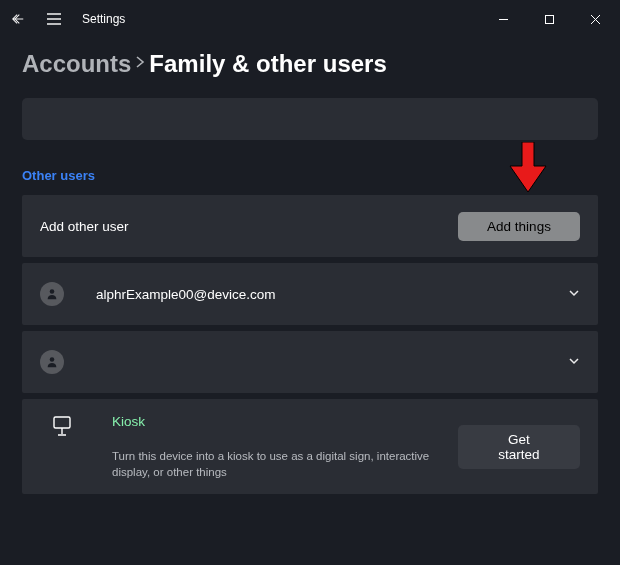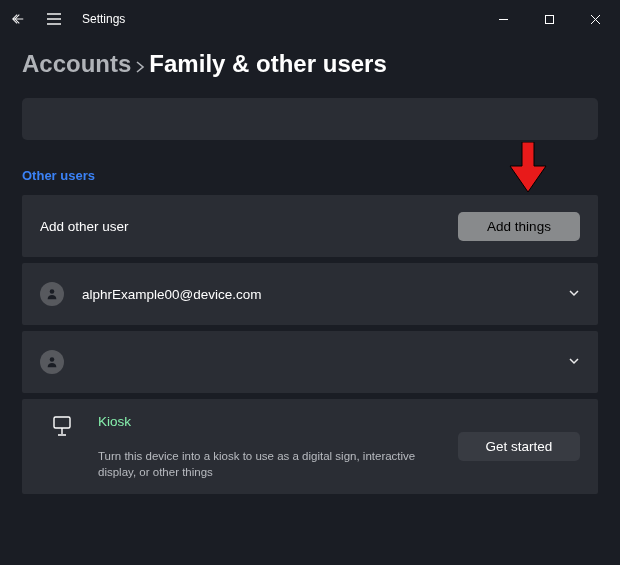--- a/index.html
+++ b/index.html
@@ -3,31 +3,31 @@
   <meta charset="utf-8">
   <style>
     * { box-sizing: border-box; margin: 0; padding: 0; font-family: "Segoe UI", Arial, sans-serif; }
     body { width: 620px; height: 565px; background: #1a1d24; color: #fff; overflow: hidden; position: relative; }
     .titlebar { display: flex; align-items: flex-end; height: 34px; padding: 0 2px; }
     .tb-left { display: flex; align-items: center; gap: 4px; }
     .tb-btn { width: 32px; height: 30px; display: flex; align-items: center; justify-content: center; color: #fff; opacity: 0.95; }
     .tb-label { font-size: 12px; margin-left: 8px; font-weight: 500; }
     .tb-right { margin-left: auto; display: flex; }
     .win-btn { width: 46px; height: 30px; display: flex; align-items: center; justify-content: center; color: #fff; }
-    .crumbs { padding: 16px 22px 8px; display: flex; align-items: flex-end; gap: 4px; }
+    .crumbs { padding: 16px 22px 8px; display: flex; align-items: center; gap: 4px; }
     .crumb-parent { font-size: 24px; font-weight: 600; color: #b0b3b8; }
     .crumb-sep { font-size: 16px; color: #b0b3b8; }
     .crumb-current { font-size: 24px; font-weight: 600; color: #fff; }
     .content { padding: 0 22px 22px; }
     .card-spacer { height: 42px; background: #2a2d34; border-radius: 5px; margin-top: 12px; }
     .section-head { font-size: 13px; font-weight: 600; margin-top: 28px; margin-bottom: 12px; color: #3b82f6; }
-    .row-card { background: #2a2d34; border-radius: 2px; padding: 16px 18px; display: flex; align-items: center; margin-bottom: 6px; min-height: 62px; }
+    .row-card { background: #2a2d34; border-radius: 2px; padding: 16px 18px; display: flex; align-items: center; margin-bottom: 6px; min-height: 62px; gap: 14px; }
     .row-label { font-size: 13.5px; color: #fff; }
     .btn-primary { margin-left: auto; background: #888a8c; color: #000; font-size: 13.5px; font-weight: 400; padding: 7px 20px; border-radius: 5px; border: none; cursor: pointer; min-width: 122px; }
-    .btn-secondary { margin-left: auto; background: #383b42; color: #fff; font-size: 13.5px; font-weight: 400; padding: 7px 20px; border-radius: 5px; border: none; cursor: pointer; min-width: 122px; }
+    .btn-secondary { margin-left: auto; background: #383b42; color: #fff; font-size: 13.5px; font-weight: 400; padding: 7px 28px; border-radius: 5px; border: none; cursor: pointer; min-width: 122px; }
     .user-icon { width: 24px; height: 24px; border-radius: 50%; background: #57595e; display: flex; align-items: center; justify-content: center; margin-right: 18px; flex-shrink: 0; }
     .chev { margin-left: auto; color: #fff; opacity: 0.9; }
     .kiosk-icon { width: 24px; display: flex; align-items: center; justify-content: center; margin: 0 24px 0 10px; color: #fff; flex-shrink: 0; align-self: flex-start; padding-top: 2px; }
     .kiosk-text { max-width: 340px; }
     .kiosk-title { font-size: 13.5px; font-weight: 400; color: #86efac; line-height: 1.4; }
     .kiosk-desc { font-size: 11.5px; color: #b8bbc0; line-height: 1.4; margin-top: 16px; }
     .arrow-annot { position: absolute; top: 142px; left: 508px; pointer-events: none; }
   </style>
 </head>
 <body>

